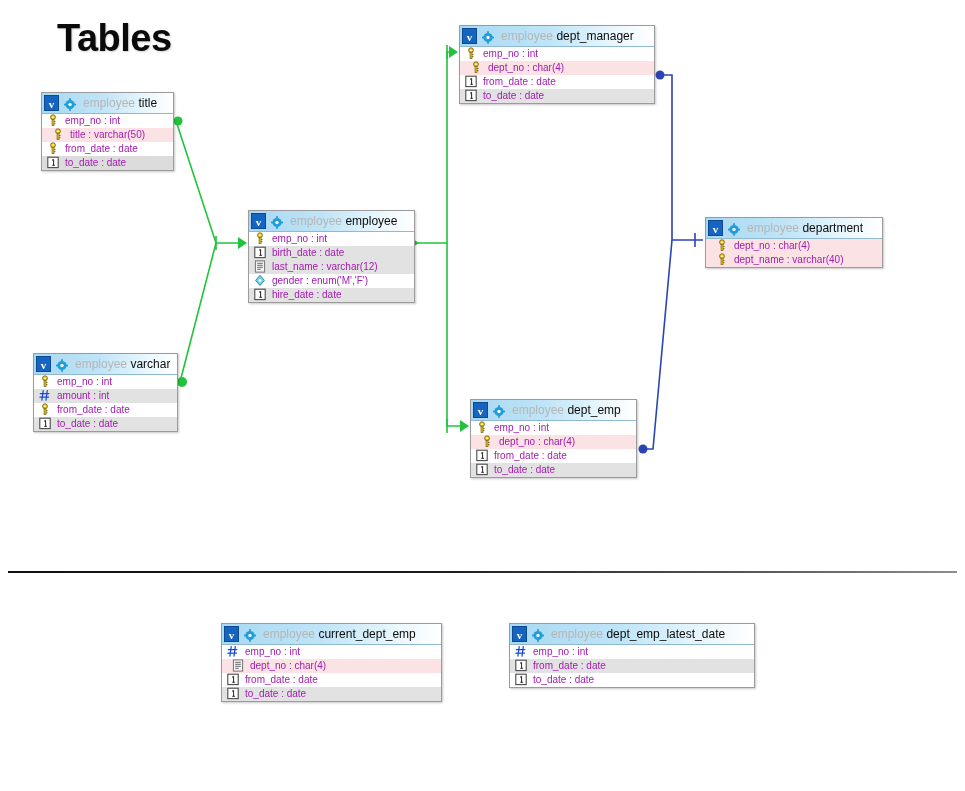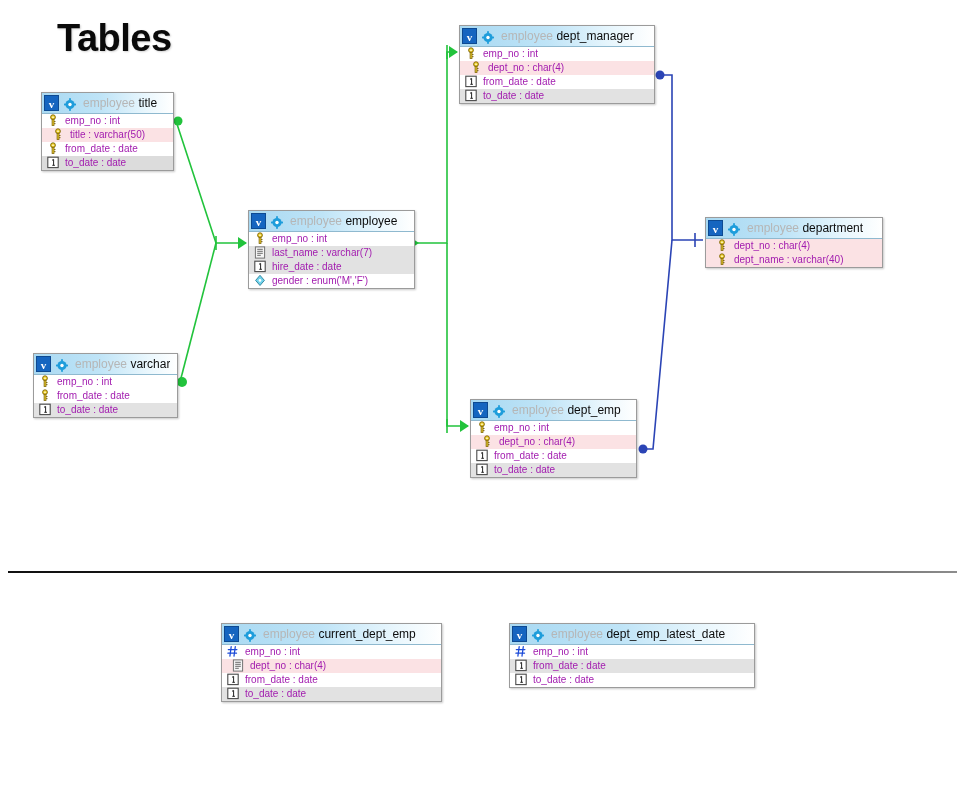--- a/index.html
+++ b/index.html
@@ -264,42 +264,49 @@
             <circle cx="6" cy="3.2" r="2.4" fill="#f2d22a" stroke="#7a6208" stroke-width="0.9"></circle>
             <circle cx="6" cy="3.2" r="0.8" fill="#ffffff"></circle>
             <rect x="5.1" y="5.2" width="1.9" height="6.3" fill="#f2d22a" stroke="#7a6208" stroke-width="0.8"></rect>
             <rect x="7" y="7.1" width="1.5" height="0.9" fill="#7a6208"></rect>
             <rect x="7" y="9.2" width="1.5" height="0.9" fill="#7a6208"></rect>
           </svg></span>
         <span class="field-label">emp_no : int</span>
       </div>
       <div class="field bg-lgray">
         <span class="field-icon"><svg viewBox="0 0 12 13" width="12" height="13">
+            <rect x="0.8" y="1.2" width="10.4" height="10.4" fill="#ffffff" stroke="#4a4a4a" stroke-width="1.1"></rect>
+            <path d="M5 4.3 L6.6 3.4 L6.6 9.3 M5.3 9.3 L7.9 9.3" stroke="#222" stroke-width="1" fill="none"></path>
+          </svg></span>
+        <span class="field-label">birth_date : date</span>
+      </div>
+      <div class="field bg-lgray">
+        <span class="field-icon"><svg viewBox="0 0 12 13" width="12" height="13">
             <rect x="1.4" y="0.9" width="9.2" height="11.2" fill="#f4f4f4" stroke="#737373" stroke-width="1"></rect>
             <line x1="3.2" y1="3.3" x2="8.8" y2="3.3" stroke="#5a5a5a" stroke-width="0.9"></line>
             <line x1="3.2" y1="5.3" x2="8.8" y2="5.3" stroke="#5a5a5a" stroke-width="0.9"></line>
             <line x1="3.2" y1="7.3" x2="8.8" y2="7.3" stroke="#5a5a5a" stroke-width="0.9"></line>
             <line x1="3.2" y1="9.3" x2="6.8" y2="9.3" stroke="#5a5a5a" stroke-width="0.9"></line>
           </svg></span>
-        <span class="field-label">last_name : varchar(7)</span>
-      </div>
-      <div class="field bg-lgray">
-        <span class="field-icon"><svg viewBox="0 0 12 13" width="12" height="13">
-            <rect x="0.8" y="1.2" width="10.4" height="10.4" fill="#ffffff" stroke="#4a4a4a" stroke-width="1.1"></rect>
-            <path d="M5 4.3 L6.6 3.4 L6.6 9.3 M5.3 9.3 L7.9 9.3" stroke="#222" stroke-width="1" fill="none"></path>
-          </svg></span>
-        <span class="field-label">hire_date : date</span>
+        <span class="field-label">last_name : varchar(12)</span>
       </div>
       <div class="field bg-white">
         <span class="field-icon"><svg viewBox="0 0 12 13" width="12" height="13">
             <path d="M6 1.3 L10.4 6.4 L6 11.5 L1.6 6.4 Z" fill="#6fd3ec" stroke="#2b7f99" stroke-width="0.9"></path>
             <circle cx="6" cy="6.4" r="1.3" fill="#ffffff"></circle>
           </svg></span>
         <span class="field-label">gender : enum('M','F')</span>
       </div>
+      <div class="field bg-lgray">
+        <span class="field-icon"><svg viewBox="0 0 12 13" width="12" height="13">
+            <rect x="0.8" y="1.2" width="10.4" height="10.4" fill="#ffffff" stroke="#4a4a4a" stroke-width="1.1"></rect>
+            <path d="M5 4.3 L6.6 3.4 L6.6 9.3 M5.3 9.3 L7.9 9.3" stroke="#222" stroke-width="1" fill="none"></path>
+          </svg></span>
+        <span class="field-label">hire_date : date</span>
+      </div>
     </div>
     <div class="entity" style="left: 33px; top: 353px; width: 145px;">
       <div class="entity-header">
         <div class="badge-v">v</div>
         <span class="gear-icon"><svg viewBox="0 0 12 13" width="12" height="13">
             <g fill="#1e9ddb">
               <circle cx="6" cy="6.5" r="4.6"></circle>
               <rect x="5.1" y="0.2" width="1.8" height="2.3"></rect>
               <rect x="5.1" y="10.5" width="1.8" height="2.3"></rect>
               <rect x="-0.2" y="5.6" width="2.3" height="1.8"></rect>
@@ -312,198 +319,209 @@
       <div class="field bg-white">
         <span class="field-icon"><svg viewBox="0 0 12 13" width="12" height="13">
             <circle cx="6" cy="3.2" r="2.4" fill="#f2d22a" stroke="#7a6208" stroke-width="0.9"></circle>
             <circle cx="6" cy="3.2" r="0.8" fill="#ffffff"></circle>
             <rect x="5.1" y="5.2" width="1.9" height="6.3" fill="#f2d22a" stroke="#7a6208" stroke-width="0.8"></rect>
             <rect x="7" y="7.1" width="1.5" height="0.9" fill="#7a6208"></rect>
             <rect x="7" y="9.2" width="1.5" height="0.9" fill="#7a6208"></rect>
           </svg></span>
         <span class="field-label">emp_no : int</span>
       </div>
-      <div class="field bg-white">
-        <span class="field-icon"><svg viewBox="0 0 12 13" width="12" height="13">
-            <circle cx="6" cy="3.2" r="2.4" fill="#f2d22a" stroke="#7a6208" stroke-width="0.9"></circle>
-            <circle cx="6" cy="3.2" r="0.8" fill="#ffffff"></circle>
-            <rect x="5.1" y="5.2" width="1.9" height="6.3" fill="#f2d22a" stroke="#7a6208" stroke-width="0.8"></rect>
-            <rect x="7" y="7.1" width="1.5" height="0.9" fill="#7a6208"></rect>
-            <rect x="7" y="9.2" width="1.5" height="0.9" fill="#7a6208"></rect>
-          </svg></span>
-        <span class="field-label">from_date : date</span>
-      </div>
-      <div class="field bg-lgray">
-        <span class="field-icon"><svg viewBox="0 0 12 13" width="12" height="13">
-            <rect x="0.8" y="1.2" width="10.4" height="10.4" fill="#ffffff" stroke="#4a4a4a" stroke-width="1.1"></rect>
-            <path d="M5 4.3 L6.6 3.4 L6.6 9.3 M5.3 9.3 L7.9 9.3" stroke="#222" stroke-width="1" fill="none"></path>
-          </svg></span>
-        <span class="field-label">to_date : date</span>
-      </div>
-    </div>
-    <div class="entity" style="left: 459px; top: 25px; width: 196px;">
-      <div class="entity-header">
-        <div class="badge-v">v</div>
-        <span class="gear-icon"><svg viewBox="0 0 12 13" width="12" height="13">
-            <g fill="#1e9ddb">
-              <circle cx="6" cy="6.5" r="4.6"></circle>
-              <rect x="5.1" y="0.2" width="1.8" height="2.3"></rect>
-              <rect x="5.1" y="10.5" width="1.8" height="2.3"></rect>
-              <rect x="-0.2" y="5.6" width="2.3" height="1.8"></rect>
-              <rect x="9.9" y="5.6" width="2.3" height="1.8"></rect>
-            </g>
-            <circle cx="6" cy="6.5" r="1.7" fill="#ffffff"></circle>
-          </svg></span>
-        <div class="entity-title"><span class="entity-schema">employee</span> <span class="entity-name">dept_manager</span></div>
-      </div>
-      <div class="field bg-white">
-        <span class="field-icon"><svg viewBox="0 0 12 13" width="12" height="13">
-            <circle cx="6" cy="3.2" r="2.4" fill="#f2d22a" stroke="#7a6208" stroke-width="0.9"></circle>
-            <circle cx="6" cy="3.2" r="0.8" fill="#ffffff"></circle>
-            <rect x="5.1" y="5.2" width="1.9" height="6.3" fill="#f2d22a" stroke="#7a6208" stroke-width="0.8"></rect>
-            <rect x="7" y="7.1" width="1.5" height="0.9" fill="#7a6208"></rect>
-            <rect x="7" y="9.2" width="1.5" height="0.9" fill="#7a6208"></rect>
-          </svg></span>
-        <span class="field-label">emp_no : int</span>
-      </div>
-      <div class="field bg-pink">
-        <span class="field-icon"><svg viewBox="0 0 12 13" width="12" height="13">
-            <circle cx="6" cy="3.2" r="2.4" fill="#f2d22a" stroke="#7a6208" stroke-width="0.9"></circle>
-            <circle cx="6" cy="3.2" r="0.8" fill="#ffffff"></circle>
-            <rect x="5.1" y="5.2" width="1.9" height="6.3" fill="#f2d22a" stroke="#7a6208" stroke-width="0.8"></rect>
-            <rect x="7" y="7.1" width="1.5" height="0.9" fill="#7a6208"></rect>
-            <rect x="7" y="9.2" width="1.5" height="0.9" fill="#7a6208"></rect>
-          </svg></span>
-        <span class="field-label">dept_no : char(4)</span>
-      </div>
-      <div class="field bg-white">
-        <span class="field-icon"><svg viewBox="0 0 12 13" width="12" height="13">
-            <rect x="0.8" y="1.2" width="10.4" height="10.4" fill="#ffffff" stroke="#4a4a4a" stroke-width="1.1"></rect>
-            <path d="M5 4.3 L6.6 3.4 L6.6 9.3 M5.3 9.3 L7.9 9.3" stroke="#222" stroke-width="1" fill="none"></path>
-          </svg></span>
-        <span class="field-label">from_date : date</span>
-      </div>
-      <div class="field bg-lgray">
-        <span class="field-icon"><svg viewBox="0 0 12 13" width="12" height="13">
-            <rect x="0.8" y="1.2" width="10.4" height="10.4" fill="#ffffff" stroke="#4a4a4a" stroke-width="1.1"></rect>
-            <path d="M5 4.3 L6.6 3.4 L6.6 9.3 M5.3 9.3 L7.9 9.3" stroke="#222" stroke-width="1" fill="none"></path>
-          </svg></span>
-        <span class="field-label">to_date : date</span>
-      </div>
-    </div>
-    <div class="entity" style="left: 470px; top: 399px; width: 167px;">
-      <div class="entity-header">
-        <div class="badge-v">v</div>
-        <span class="gear-icon"><svg viewBox="0 0 12 13" width="12" height="13">
-            <g fill="#1e9ddb">
-              <circle cx="6" cy="6.5" r="4.6"></circle>
-              <rect x="5.1" y="0.2" width="1.8" height="2.3"></rect>
-              <rect x="5.1" y="10.5" width="1.8" height="2.3"></rect>
-              <rect x="-0.2" y="5.6" width="2.3" height="1.8"></rect>
-              <rect x="9.9" y="5.6" width="2.3" height="1.8"></rect>
-            </g>
-            <circle cx="6" cy="6.5" r="1.7" fill="#ffffff"></circle>
-          </svg></span>
-        <div class="entity-title"><span class="entity-schema">employee</span> <span class="entity-name">dept_emp</span></div>
-      </div>
-      <div class="field bg-white">
-        <span class="field-icon"><svg viewBox="0 0 12 13" width="12" height="13">
-            <circle cx="6" cy="3.2" r="2.4" fill="#f2d22a" stroke="#7a6208" stroke-width="0.9"></circle>
-            <circle cx="6" cy="3.2" r="0.8" fill="#ffffff"></circle>
-            <rect x="5.1" y="5.2" width="1.9" height="6.3" fill="#f2d22a" stroke="#7a6208" stroke-width="0.8"></rect>
-            <rect x="7" y="7.1" width="1.5" height="0.9" fill="#7a6208"></rect>
-            <rect x="7" y="9.2" width="1.5" height="0.9" fill="#7a6208"></rect>
-          </svg></span>
-        <span class="field-label">emp_no : int</span>
-      </div>
-      <div class="field bg-pink">
-        <span class="field-icon"><svg viewBox="0 0 12 13" width="12" height="13">
-            <circle cx="6" cy="3.2" r="2.4" fill="#f2d22a" stroke="#7a6208" stroke-width="0.9"></circle>
-            <circle cx="6" cy="3.2" r="0.8" fill="#ffffff"></circle>
-            <rect x="5.1" y="5.2" width="1.9" height="6.3" fill="#f2d22a" stroke="#7a6208" stroke-width="0.8"></rect>
-            <rect x="7" y="7.1" width="1.5" height="0.9" fill="#7a6208"></rect>
-            <rect x="7" y="9.2" width="1.5" height="0.9" fill="#7a6208"></rect>
-          </svg></span>
-        <span class="field-label">dept_no : char(4)</span>
-      </div>
-      <div class="field bg-white">
-        <span class="field-icon"><svg viewBox="0 0 12 13" width="12" height="13">
-            <rect x="0.8" y="1.2" width="10.4" height="10.4" fill="#ffffff" stroke="#4a4a4a" stroke-width="1.1"></rect>
-            <path d="M5 4.3 L6.6 3.4 L6.6 9.3 M5.3 9.3 L7.9 9.3" stroke="#222" stroke-width="1" fill="none"></path>
-          </svg></span>
-        <span class="field-label">from_date : date</span>
-      </div>
-      <div class="field bg-lgray">
-        <span class="field-icon"><svg viewBox="0 0 12 13" width="12" height="13">
-            <rect x="0.8" y="1.2" width="10.4" height="10.4" fill="#ffffff" stroke="#4a4a4a" stroke-width="1.1"></rect>
-            <path d="M5 4.3 L6.6 3.4 L6.6 9.3 M5.3 9.3 L7.9 9.3" stroke="#222" stroke-width="1" fill="none"></path>
-          </svg></span>
-        <span class="field-label">to_date : date</span>
-      </div>
-    </div>
-    <div class="entity" style="left: 705px; top: 217px; width: 178px;">
-      <div class="entity-header">
-        <div class="badge-v">v</div>
-        <span class="gear-icon"><svg viewBox="0 0 12 13" width="12" height="13">
-            <g fill="#1e9ddb">
-              <circle cx="6" cy="6.5" r="4.6"></circle>
-              <rect x="5.1" y="0.2" width="1.8" height="2.3"></rect>
-              <rect x="5.1" y="10.5" width="1.8" height="2.3"></rect>
-              <rect x="-0.2" y="5.6" width="2.3" height="1.8"></rect>
-              <rect x="9.9" y="5.6" width="2.3" height="1.8"></rect>
-            </g>
-            <circle cx="6" cy="6.5" r="1.7" fill="#ffffff"></circle>
-          </svg></span>
-        <div class="entity-title"><span class="entity-schema">employee</span> <span class="entity-name">department</span></div>
-      </div>
-      <div class="field bg-pink">
-        <span class="field-icon"><svg viewBox="0 0 12 13" width="12" height="13">
-            <circle cx="6" cy="3.2" r="2.4" fill="#f2d22a" stroke="#7a6208" stroke-width="0.9"></circle>
-            <circle cx="6" cy="3.2" r="0.8" fill="#ffffff"></circle>
-            <rect x="5.1" y="5.2" width="1.9" height="6.3" fill="#f2d22a" stroke="#7a6208" stroke-width="0.8"></rect>
-            <rect x="7" y="7.1" width="1.5" height="0.9" fill="#7a6208"></rect>
-            <rect x="7" y="9.2" width="1.5" height="0.9" fill="#7a6208"></rect>
-          </svg></span>
-        <span class="field-label">dept_no : char(4)</span>
-      </div>
-      <div class="field bg-pink">
-        <span class="field-icon"><svg viewBox="0 0 12 13" width="12" height="13">
-            <circle cx="6" cy="3.2" r="2.4" fill="#f2d22a" stroke="#7a6208" stroke-width="0.9"></circle>
-            <circle cx="6" cy="3.2" r="0.8" fill="#ffffff"></circle>
-            <rect x="5.1" y="5.2" width="1.9" height="6.3" fill="#f2d22a" stroke="#7a6208" stroke-width="0.8"></rect>
-            <rect x="7" y="7.1" width="1.5" height="0.9" fill="#7a6208"></rect>
-            <rect x="7" y="9.2" width="1.5" height="0.9" fill="#7a6208"></rect>
-          </svg></span>
-        <span class="field-label">dept_name : varchar(40)</span>
-      </div>
-    </div>
-    <div class="entity" style="left: 221px; top: 623px; width: 221px;">
-      <div class="entity-header">
-        <div class="badge-v">v</div>
-        <span class="gear-icon"><svg viewBox="0 0 12 13" width="12" height="13">
-            <g fill="#1e9ddb">
-              <circle cx="6" cy="6.5" r="4.6"></circle>
-              <rect x="5.1" y="0.2" width="1.8" height="2.3"></rect>
-              <rect x="5.1" y="10.5" width="1.8" height="2.3"></rect>
-              <rect x="-0.2" y="5.6" width="2.3" height="1.8"></rect>
-              <rect x="9.9" y="5.6" width="2.3" height="1.8"></rect>
-            </g>
-            <circle cx="6" cy="6.5" r="1.7" fill="#ffffff"></circle>
-          </svg></span>
-        <div class="entity-title"><span class="entity-schema">employee</span> <span class="entity-name">current_dept_emp</span></div>
-      </div>
-      <div class="field bg-white">
+      <div class="field bg-lgray">
         <span class="field-icon"><svg viewBox="0 0 12 13" width="12" height="13">
             <g stroke="#1b4ad8" stroke-width="1.25" stroke-linecap="round">
               <line x1="4.2" y1="1.6" x2="2.9" y2="11.1"></line>
               <line x1="8.3" y1="1.6" x2="7.0" y2="11.1"></line>
               <line x1="1.3" y1="4.6" x2="9.9" y2="4.6"></line>
               <line x1="0.9" y1="8.2" x2="9.5" y2="8.2"></line>
             </g>
           </svg></span>
+        <span class="field-label">amount : int</span>
+      </div>
+      <div class="field bg-white">
+        <span class="field-icon"><svg viewBox="0 0 12 13" width="12" height="13">
+            <circle cx="6" cy="3.2" r="2.4" fill="#f2d22a" stroke="#7a6208" stroke-width="0.9"></circle>
+            <circle cx="6" cy="3.2" r="0.8" fill="#ffffff"></circle>
+            <rect x="5.1" y="5.2" width="1.9" height="6.3" fill="#f2d22a" stroke="#7a6208" stroke-width="0.8"></rect>
+            <rect x="7" y="7.1" width="1.5" height="0.9" fill="#7a6208"></rect>
+            <rect x="7" y="9.2" width="1.5" height="0.9" fill="#7a6208"></rect>
+          </svg></span>
+        <span class="field-label">from_date : date</span>
+      </div>
+      <div class="field bg-lgray">
+        <span class="field-icon"><svg viewBox="0 0 12 13" width="12" height="13">
+            <rect x="0.8" y="1.2" width="10.4" height="10.4" fill="#ffffff" stroke="#4a4a4a" stroke-width="1.1"></rect>
+            <path d="M5 4.3 L6.6 3.4 L6.6 9.3 M5.3 9.3 L7.9 9.3" stroke="#222" stroke-width="1" fill="none"></path>
+          </svg></span>
+        <span class="field-label">to_date : date</span>
+      </div>
+    </div>
+    <div class="entity" style="left: 459px; top: 25px; width: 196px;">
+      <div class="entity-header">
+        <div class="badge-v">v</div>
+        <span class="gear-icon"><svg viewBox="0 0 12 13" width="12" height="13">
+            <g fill="#1e9ddb">
+              <circle cx="6" cy="6.5" r="4.6"></circle>
+              <rect x="5.1" y="0.2" width="1.8" height="2.3"></rect>
+              <rect x="5.1" y="10.5" width="1.8" height="2.3"></rect>
+              <rect x="-0.2" y="5.6" width="2.3" height="1.8"></rect>
+              <rect x="9.9" y="5.6" width="2.3" height="1.8"></rect>
+            </g>
+            <circle cx="6" cy="6.5" r="1.7" fill="#ffffff"></circle>
+          </svg></span>
+        <div class="entity-title"><span class="entity-schema">employee</span> <span class="entity-name">dept_manager</span></div>
+      </div>
+      <div class="field bg-white">
+        <span class="field-icon"><svg viewBox="0 0 12 13" width="12" height="13">
+            <circle cx="6" cy="3.2" r="2.4" fill="#f2d22a" stroke="#7a6208" stroke-width="0.9"></circle>
+            <circle cx="6" cy="3.2" r="0.8" fill="#ffffff"></circle>
+            <rect x="5.1" y="5.2" width="1.9" height="6.3" fill="#f2d22a" stroke="#7a6208" stroke-width="0.8"></rect>
+            <rect x="7" y="7.1" width="1.5" height="0.9" fill="#7a6208"></rect>
+            <rect x="7" y="9.2" width="1.5" height="0.9" fill="#7a6208"></rect>
+          </svg></span>
+        <span class="field-label">emp_no : int</span>
+      </div>
+      <div class="field bg-pink">
+        <span class="field-icon"><svg viewBox="0 0 12 13" width="12" height="13">
+            <circle cx="6" cy="3.2" r="2.4" fill="#f2d22a" stroke="#7a6208" stroke-width="0.9"></circle>
+            <circle cx="6" cy="3.2" r="0.8" fill="#ffffff"></circle>
+            <rect x="5.1" y="5.2" width="1.9" height="6.3" fill="#f2d22a" stroke="#7a6208" stroke-width="0.8"></rect>
+            <rect x="7" y="7.1" width="1.5" height="0.9" fill="#7a6208"></rect>
+            <rect x="7" y="9.2" width="1.5" height="0.9" fill="#7a6208"></rect>
+          </svg></span>
+        <span class="field-label">dept_no : char(4)</span>
+      </div>
+      <div class="field bg-white">
+        <span class="field-icon"><svg viewBox="0 0 12 13" width="12" height="13">
+            <rect x="0.8" y="1.2" width="10.4" height="10.4" fill="#ffffff" stroke="#4a4a4a" stroke-width="1.1"></rect>
+            <path d="M5 4.3 L6.6 3.4 L6.6 9.3 M5.3 9.3 L7.9 9.3" stroke="#222" stroke-width="1" fill="none"></path>
+          </svg></span>
+        <span class="field-label">from_date : date</span>
+      </div>
+      <div class="field bg-lgray">
+        <span class="field-icon"><svg viewBox="0 0 12 13" width="12" height="13">
+            <rect x="0.8" y="1.2" width="10.4" height="10.4" fill="#ffffff" stroke="#4a4a4a" stroke-width="1.1"></rect>
+            <path d="M5 4.3 L6.6 3.4 L6.6 9.3 M5.3 9.3 L7.9 9.3" stroke="#222" stroke-width="1" fill="none"></path>
+          </svg></span>
+        <span class="field-label">to_date : date</span>
+      </div>
+    </div>
+    <div class="entity" style="left: 470px; top: 399px; width: 167px;">
+      <div class="entity-header">
+        <div class="badge-v">v</div>
+        <span class="gear-icon"><svg viewBox="0 0 12 13" width="12" height="13">
+            <g fill="#1e9ddb">
+              <circle cx="6" cy="6.5" r="4.6"></circle>
+              <rect x="5.1" y="0.2" width="1.8" height="2.3"></rect>
+              <rect x="5.1" y="10.5" width="1.8" height="2.3"></rect>
+              <rect x="-0.2" y="5.6" width="2.3" height="1.8"></rect>
+              <rect x="9.9" y="5.6" width="2.3" height="1.8"></rect>
+            </g>
+            <circle cx="6" cy="6.5" r="1.7" fill="#ffffff"></circle>
+          </svg></span>
+        <div class="entity-title"><span class="entity-schema">employee</span> <span class="entity-name">dept_emp</span></div>
+      </div>
+      <div class="field bg-white">
+        <span class="field-icon"><svg viewBox="0 0 12 13" width="12" height="13">
+            <circle cx="6" cy="3.2" r="2.4" fill="#f2d22a" stroke="#7a6208" stroke-width="0.9"></circle>
+            <circle cx="6" cy="3.2" r="0.8" fill="#ffffff"></circle>
+            <rect x="5.1" y="5.2" width="1.9" height="6.3" fill="#f2d22a" stroke="#7a6208" stroke-width="0.8"></rect>
+            <rect x="7" y="7.1" width="1.5" height="0.9" fill="#7a6208"></rect>
+            <rect x="7" y="9.2" width="1.5" height="0.9" fill="#7a6208"></rect>
+          </svg></span>
+        <span class="field-label">emp_no : int</span>
+      </div>
+      <div class="field bg-pink">
+        <span class="field-icon"><svg viewBox="0 0 12 13" width="12" height="13">
+            <circle cx="6" cy="3.2" r="2.4" fill="#f2d22a" stroke="#7a6208" stroke-width="0.9"></circle>
+            <circle cx="6" cy="3.2" r="0.8" fill="#ffffff"></circle>
+            <rect x="5.1" y="5.2" width="1.9" height="6.3" fill="#f2d22a" stroke="#7a6208" stroke-width="0.8"></rect>
+            <rect x="7" y="7.1" width="1.5" height="0.9" fill="#7a6208"></rect>
+            <rect x="7" y="9.2" width="1.5" height="0.9" fill="#7a6208"></rect>
+          </svg></span>
+        <span class="field-label">dept_no : char(4)</span>
+      </div>
+      <div class="field bg-white">
+        <span class="field-icon"><svg viewBox="0 0 12 13" width="12" height="13">
+            <rect x="0.8" y="1.2" width="10.4" height="10.4" fill="#ffffff" stroke="#4a4a4a" stroke-width="1.1"></rect>
+            <path d="M5 4.3 L6.6 3.4 L6.6 9.3 M5.3 9.3 L7.9 9.3" stroke="#222" stroke-width="1" fill="none"></path>
+          </svg></span>
+        <span class="field-label">from_date : date</span>
+      </div>
+      <div class="field bg-lgray">
+        <span class="field-icon"><svg viewBox="0 0 12 13" width="12" height="13">
+            <rect x="0.8" y="1.2" width="10.4" height="10.4" fill="#ffffff" stroke="#4a4a4a" stroke-width="1.1"></rect>
+            <path d="M5 4.3 L6.6 3.4 L6.6 9.3 M5.3 9.3 L7.9 9.3" stroke="#222" stroke-width="1" fill="none"></path>
+          </svg></span>
+        <span class="field-label">to_date : date</span>
+      </div>
+    </div>
+    <div class="entity" style="left: 705px; top: 217px; width: 178px;">
+      <div class="entity-header">
+        <div class="badge-v">v</div>
+        <span class="gear-icon"><svg viewBox="0 0 12 13" width="12" height="13">
+            <g fill="#1e9ddb">
+              <circle cx="6" cy="6.5" r="4.6"></circle>
+              <rect x="5.1" y="0.2" width="1.8" height="2.3"></rect>
+              <rect x="5.1" y="10.5" width="1.8" height="2.3"></rect>
+              <rect x="-0.2" y="5.6" width="2.3" height="1.8"></rect>
+              <rect x="9.9" y="5.6" width="2.3" height="1.8"></rect>
+            </g>
+            <circle cx="6" cy="6.5" r="1.7" fill="#ffffff"></circle>
+          </svg></span>
+        <div class="entity-title"><span class="entity-schema">employee</span> <span class="entity-name">department</span></div>
+      </div>
+      <div class="field bg-pink">
+        <span class="field-icon"><svg viewBox="0 0 12 13" width="12" height="13">
+            <circle cx="6" cy="3.2" r="2.4" fill="#f2d22a" stroke="#7a6208" stroke-width="0.9"></circle>
+            <circle cx="6" cy="3.2" r="0.8" fill="#ffffff"></circle>
+            <rect x="5.1" y="5.2" width="1.9" height="6.3" fill="#f2d22a" stroke="#7a6208" stroke-width="0.8"></rect>
+            <rect x="7" y="7.1" width="1.5" height="0.9" fill="#7a6208"></rect>
+            <rect x="7" y="9.2" width="1.5" height="0.9" fill="#7a6208"></rect>
+          </svg></span>
+        <span class="field-label">dept_no : char(4)</span>
+      </div>
+      <div class="field bg-pink">
+        <span class="field-icon"><svg viewBox="0 0 12 13" width="12" height="13">
+            <circle cx="6" cy="3.2" r="2.4" fill="#f2d22a" stroke="#7a6208" stroke-width="0.9"></circle>
+            <circle cx="6" cy="3.2" r="0.8" fill="#ffffff"></circle>
+            <rect x="5.1" y="5.2" width="1.9" height="6.3" fill="#f2d22a" stroke="#7a6208" stroke-width="0.8"></rect>
+            <rect x="7" y="7.1" width="1.5" height="0.9" fill="#7a6208"></rect>
+            <rect x="7" y="9.2" width="1.5" height="0.9" fill="#7a6208"></rect>
+          </svg></span>
+        <span class="field-label">dept_name : varchar(40)</span>
+      </div>
+    </div>
+    <div class="entity" style="left: 221px; top: 623px; width: 221px;">
+      <div class="entity-header">
+        <div class="badge-v">v</div>
+        <span class="gear-icon"><svg viewBox="0 0 12 13" width="12" height="13">
+            <g fill="#1e9ddb">
+              <circle cx="6" cy="6.5" r="4.6"></circle>
+              <rect x="5.1" y="0.2" width="1.8" height="2.3"></rect>
+              <rect x="5.1" y="10.5" width="1.8" height="2.3"></rect>
+              <rect x="-0.2" y="5.6" width="2.3" height="1.8"></rect>
+              <rect x="9.9" y="5.6" width="2.3" height="1.8"></rect>
+            </g>
+            <circle cx="6" cy="6.5" r="1.7" fill="#ffffff"></circle>
+          </svg></span>
+        <div class="entity-title"><span class="entity-schema">employee</span> <span class="entity-name">current_dept_emp</span></div>
+      </div>
+      <div class="field bg-white">
+        <span class="field-icon"><svg viewBox="0 0 12 13" width="12" height="13">
+            <g stroke="#1b4ad8" stroke-width="1.25" stroke-linecap="round">
+              <line x1="4.2" y1="1.6" x2="2.9" y2="11.1"></line>
+              <line x1="8.3" y1="1.6" x2="7.0" y2="11.1"></line>
+              <line x1="1.3" y1="4.6" x2="9.9" y2="4.6"></line>
+              <line x1="0.9" y1="8.2" x2="9.5" y2="8.2"></line>
+            </g>
+          </svg></span>
         <span class="field-label">emp_no : int</span>
       </div>
       <div class="field bg-pink">
         <span class="field-icon"><svg viewBox="0 0 12 13" width="12" height="13">
             <rect x="1.4" y="0.9" width="9.2" height="11.2" fill="#f4f4f4" stroke="#737373" stroke-width="1"></rect>
             <line x1="3.2" y1="3.3" x2="8.8" y2="3.3" stroke="#5a5a5a" stroke-width="0.9"></line>
             <line x1="3.2" y1="5.3" x2="8.8" y2="5.3" stroke="#5a5a5a" stroke-width="0.9"></line>
             <line x1="3.2" y1="7.3" x2="8.8" y2="7.3" stroke="#5a5a5a" stroke-width="0.9"></line>
             <line x1="3.2" y1="9.3" x2="6.8" y2="9.3" stroke="#5a5a5a" stroke-width="0.9"></line>
           </svg></span>

